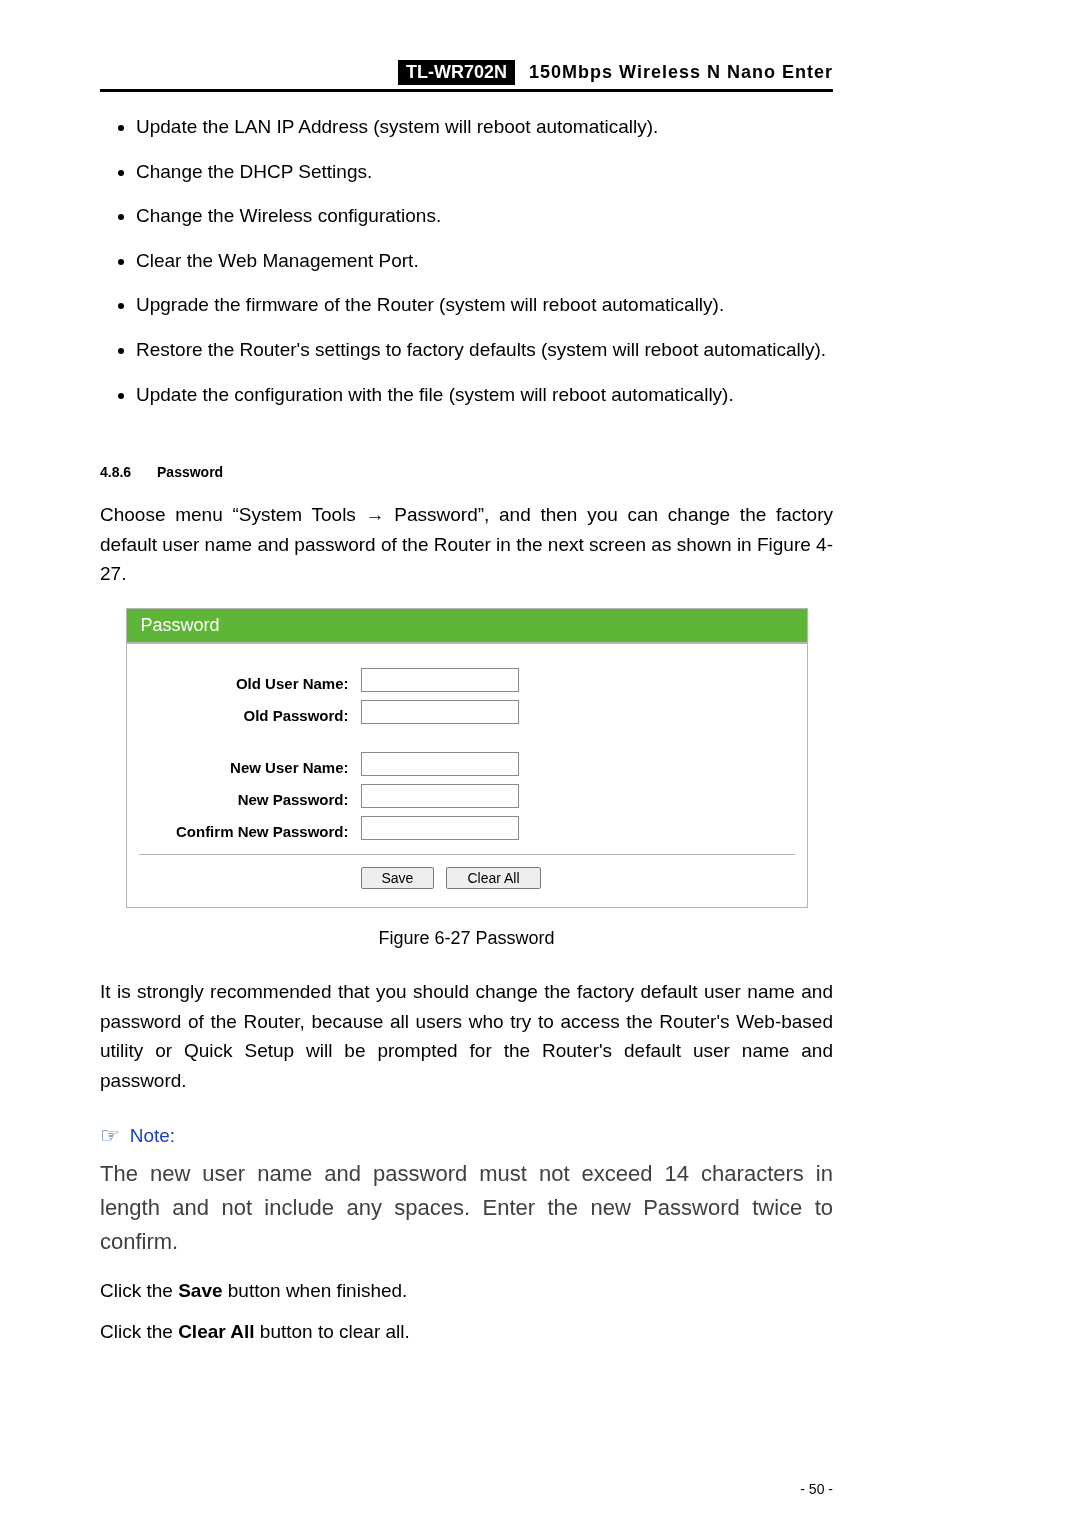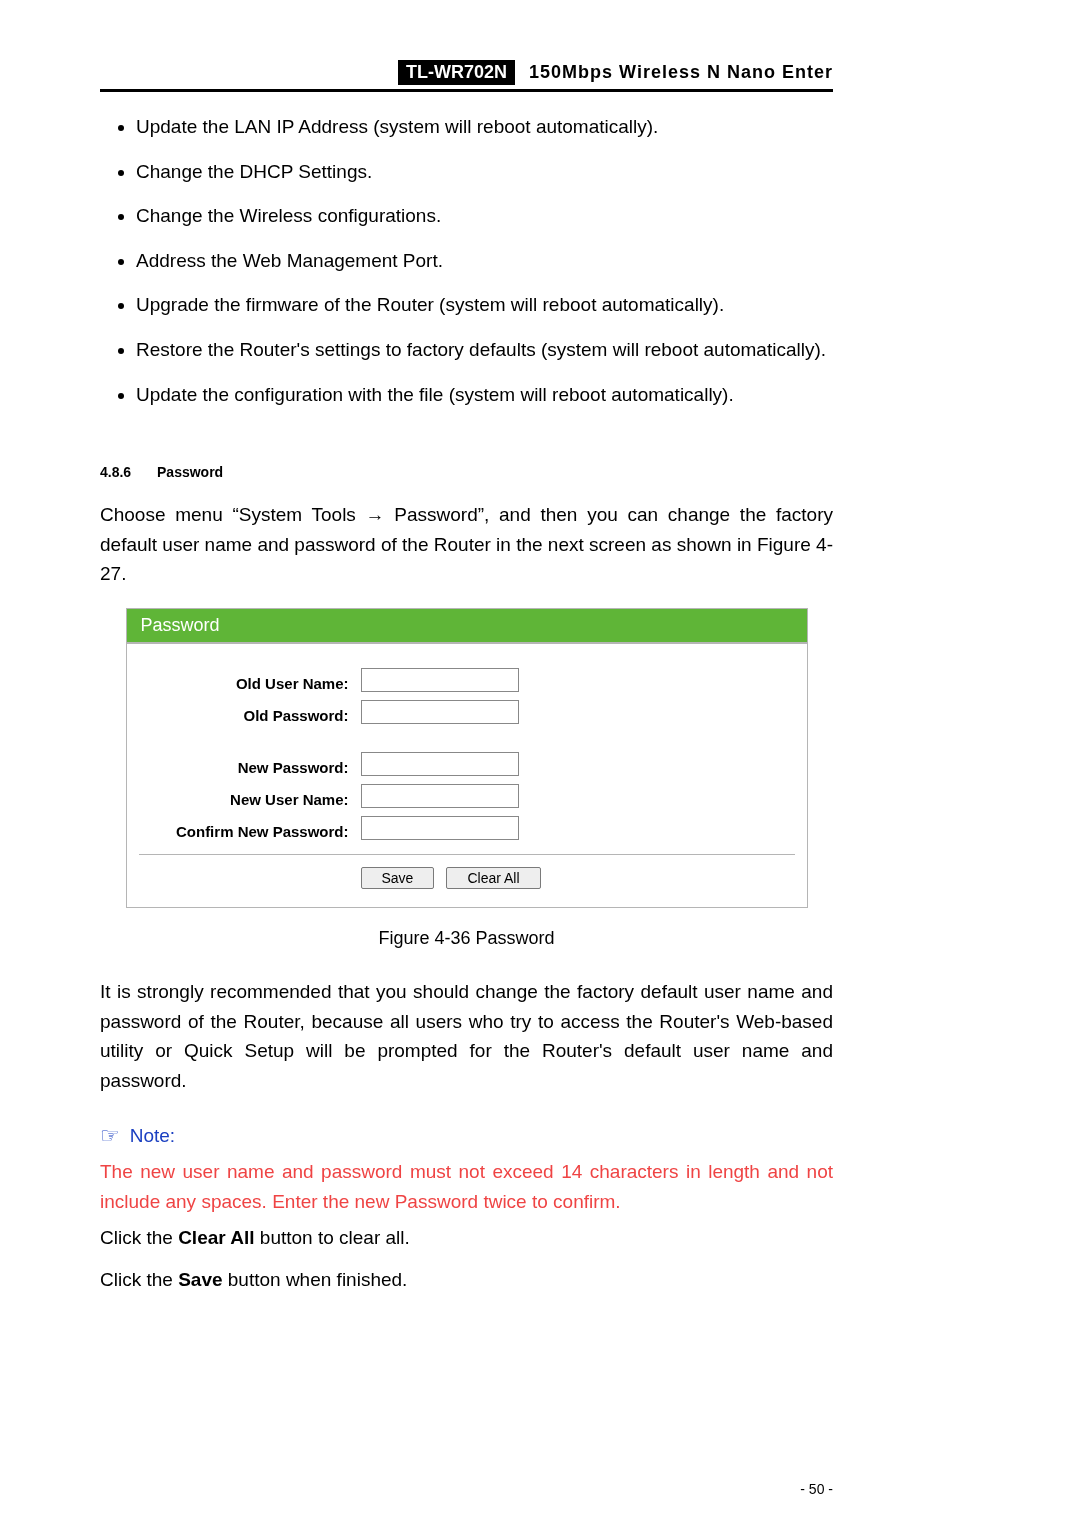--- a/index.html
+++ b/index.html
@@ -122,24 +122,24 @@
     color: #1a3fc1;
     font-size: 19px;
     font-weight: normal;
     margin: 16px 0 8px 0;
     display:flex;
     align-items:center;
     gap:10px;
   }
   .note-head .hand-icon { font-size: 22px; }
   .note-body {
-    color: #ef4444;
-    font-size: 19px;
+    color: #404040;
+    font-size: 22px;
     line-height: 1.55;
-    margin: 0 0 7px 0;
+    margin: 0 0 16px 0;
     text-align: justify;
   }
   .footer {
     text-align: right;
     font-size: 14px;
     margin-top:auto;
     padding-top:40px;
   }
 </style>
 </head>
@@ -149,21 +149,21 @@
 
   <div class="header-row">
     <span class="header-model">TL-WR702N</span>
     <span class="header-title">150Mbps  Wireless  N  Nano  Enter</span>
   </div>
 
   <ul class="reqs">
     <li>Update the LAN IP Address (system will reboot automatically).</li>
     <li>Change the DHCP Settings.</li>
     <li>Change the Wireless configurations.</li>
-    <li>Address the Web Management Port.</li>
+    <li>Clear the Web Management Port.</li>
     <li>Upgrade the firmware of the Router (system will reboot automatically).</li>
     <li>Restore the Router's settings to factory defaults (system will reboot automatically).</li>
     <li>Update the configuration with the file (system will reboot automatically).</li>
   </ul>
 
   <h3 class="section">
     <span class="num">4.8.6</span>
     <span>Password</span>
   </h3>
 
@@ -177,49 +177,49 @@
       <div class="form-row">
         <div class="lbl">Old User Name:</div>
         <input type="text" style="">
       </div>
       <div class="form-row">
         <div class="lbl">Old Password:</div>
         <input type="password" style="">
       </div>
       <div class="form-gap"></div>
       <div class="form-row">
+        <div class="lbl">New User Name:</div>
+        <input type="text" style="">
+      </div>
+      <div class="form-row">
         <div class="lbl">New Password:</div>
         <input type="password" style="">
-      </div>
-      <div class="form-row">
-        <div class="lbl">New User Name:</div>
-        <input type="text" style="">
       </div>
       <div class="form-row">
         <div class="lbl">Confirm New Password:</div>
         <input type="password" style="">
       </div>
       <div class="button-row">
         <button>Save</button>
         <button>Clear All</button>
       </div>
     </div>
   </div>
 
-  <div class="caption">Figure 4-36    Password</div>
+  <div class="caption">Figure 6-27    Password</div>
 
   <p class="body">It is strongly recommended that you should change the factory default user name and password of the Router, because all users who try to access the Router's Web-based utility or Quick Setup will be prompted for the Router's default user name and password.</p>
 
   <div class="note-head">
     <span class="hand-icon">☞</span>
     <span>Note:</span>
   </div>
   <p class="note-body">The new user name and password must not exceed 14 characters in length and not include any spaces. Enter the new Password twice to confirm.</p>
 
   <p class="body">
+    <span>Click the </span><strong>Save</strong><span> button when finished.</span>
+  </p>
+  <p class="body">
     <span>Click the </span><strong>Clear All</strong><span> button to clear all.</span>
   </p>
-  <p class="body">
-    <span>Click the </span><strong>Save</strong><span> button when finished.</span>
-  </p>
 
   <div class="footer">- 50 -</div>
 </div>
 
 </body></html>

